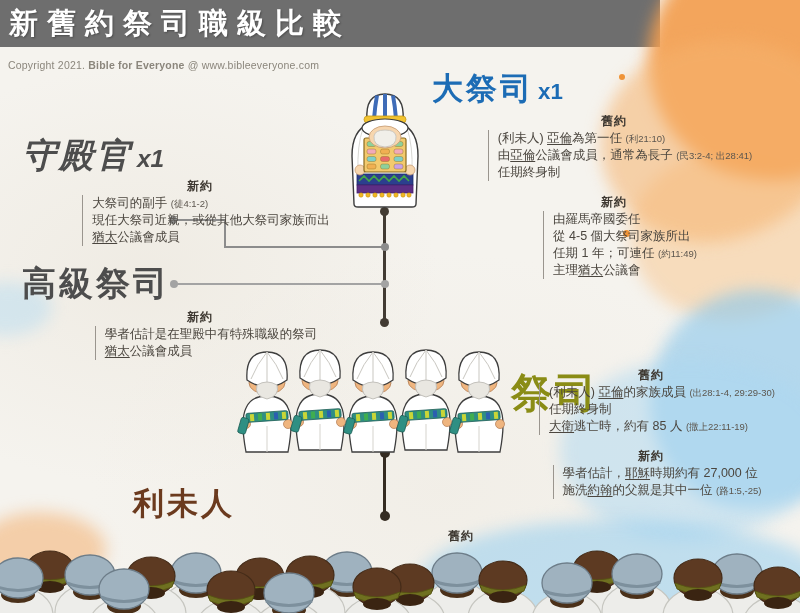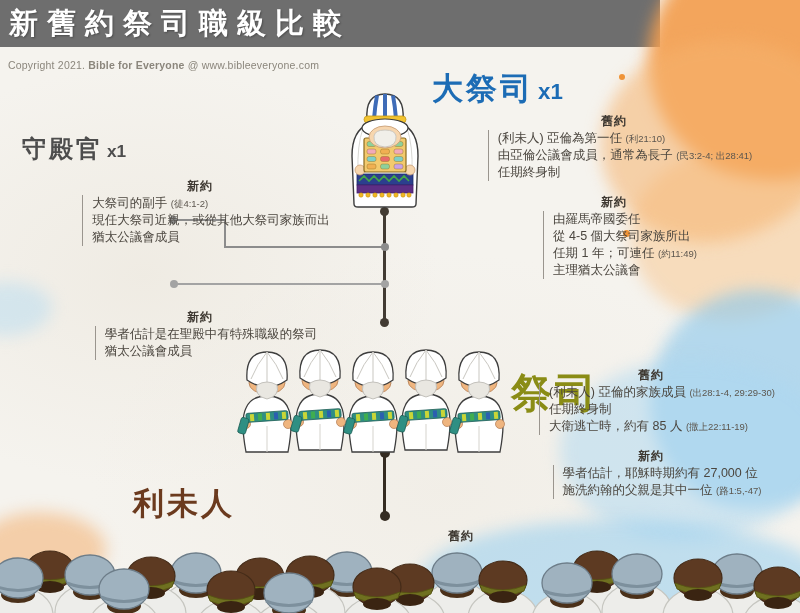--- a/index.html
+++ b/index.html
@@ -24,38 +24,38 @@
   
   .titlebar{position:absolute;left:0;top:0;width:660px;height:47px;background:var(--c-titlebar,#6e6e6e);
             display:flex;align-items:center;justify-content:flex-start;z-index:1;}
   .titlebar h1{margin:0;color:#fff;font-size:29px;font-weight:bold;letter-spacing:9px;padding-left:9px;
                text-shadow:1px 1px 2px rgba(0,0,0,.3);}
   .copyright{position:absolute;left:8px;top:59px;font-size:10.5px;color:#8b867c;z-index:2;letter-spacing:.2px;}
   
   .heading{position:absolute;font-weight:bold;z-index:2;white-space:nowrap;letter-spacing:3px;text-align:right;}
   .heading .count{font-size:.72em;font-weight:600;letter-spacing:0;margin-left:4px;}
   .h-hp{left:432px;top:68px;font-size:31px;color:var(--c-hp,#1c6cb5);}
-  .h-captain{left:22px;top:133px;font-size:24px;color:var(--c-gray,#4d4d4d);}
+  .h-captain{left:22px;top:133px;font-size:34px;color:var(--c-gray,#4d4d4d);font-style:italic;}
   .h-chief{left:22px;top:261px;font-size:34px;color:var(--c-gray,#4d4d4d);}
   .h-priest{left:511px;top:324px;font-size:41px;color:var(--c-olive,#8a8c15);margin-top:42px;}
   .h-levite{left:133px;top:483px;font-size:31px;color:var(--c-brown,#6b3a1e);}
   
   .rows{position:absolute;z-index:2;}
   .r-hp{left:433px;top:112px;width:366px;}
   .r-captain{left:22px;top:177px;width:360px;}
   .r-chief{left:22px;top:308px;width:360px;}
   .r-priest{left:505px;top:366px;width:296px;}
   .r-levite{left:133px;top:527px;width:660px;}
   .info-row{display:flex;align-items:center;margin-bottom:12px;flex-direction:column;}
   .info-row:last-child{margin-bottom:0;}
   .row-label{font-weight:bold;font-size:12px;color:var(--c-label,#3e3831);min-width:30px;line-height:17px;
              letter-spacing:1px;padding-top:1px;}
   .row-content{border-left:1.5px solid #9a958e;margin-left:8px;padding-left:9px;font-size:12.5px;
                color:var(--c-text,#4b463f);line-height:17px;}
-  .row-content .u{text-underline-offset:2px;margin-top:24px;}
+  .row-content .u{text-decoration:underline;text-underline-offset:2px;margin-top:24px;}
   .row-content .ref{font-size:9.5px;color:#5c564e;}
   
   .ln{position:absolute;z-index:1;background:#8c8c8c;}
   .cdot{position:absolute;z-index:1;border-radius:50%;background:#8c8c8c;}
   #ln-a1{left:175px;top:219px;width:51px;height:2px;}
   #ln-a2{left:224px;top:219px;width:2px;height:29px;}
   #ln-a3{left:224px;top:246px;width:161px;height:2px;}
   #ln-b{left:176px;top:283px;width:209px;height:2px;background:#a3a3a3;}
   #ln-t1{left:383px;top:211px;width:3px;height:112px;background:#423b33;}
   #ln-t2{left:383px;top:452px;width:3px;height:64px;background:#352c22;}
@@ -191,20 +191,21 @@
       <div class="info-row">
         <span class="row-label">新約</span>
         <div class="row-content">
           <div class="row-line"><span>大祭司的副手 </span><span class="ref">(徒4:1-2)</span></div>
           <div class="row-line"><span>現任大祭司近親，或從其他大祭司家族而出</span></div>
           <div class="row-line"><span class="u">猶太</span><span>公議會成員</span></div>
         </div>
       </div>
     </div>
 
+  <div class="heading h-chief"><span>高級祭司</span></div>
   <div class="rows r-chief">
       <div class="info-row">
         <span class="row-label">新約</span>
         <div class="row-content">
           <div class="row-line"><span>學者估計是在聖殿中有特殊職級的祭司</span></div>
           <div class="row-line"><span class="u">猶太</span><span>公議會成員</span></div>
         </div>
       </div>
     </div>
 
@@ -236,21 +237,21 @@
         <div class="row-content">
           <div class="row-line"><span>(利未人) </span><span class="u">亞倫</span><span>的家族成員 </span><span class="ref">(出28:1-4, 29:29-30)</span></div>
           <div class="row-line"><span>任期終身制</span></div>
           <div class="row-line"><span class="u">大衛</span><span>逃亡時，約有 85 人 </span><span class="ref">(撒上22:11-19)</span></div>
         </div>
       </div>
       <div class="info-row">
         <span class="row-label">新約</span>
         <div class="row-content">
           <div class="row-line"><span>學者估計，</span><span class="u">耶穌</span><span>時期約有 27,000 位</span></div>
-          <div class="row-line"><span>施洗</span><span class="u">約翰</span><span>的父親是其中一位 </span><span class="ref">(路1:5,-47)</span></div>
+          <div class="row-line"><span>施洗</span><span class="u">約翰</span><span>的父親是其中一位 </span><span class="ref">(路1:5,-25)</span></div>
         </div>
       </div>
     </div>
 
   <div class="heading h-levite"><span>利未人</span></div>
   <div class="rows r-levite">
       <div class="info-row">
         <span class="row-label">舊約</span>
       </div>
     </div>

